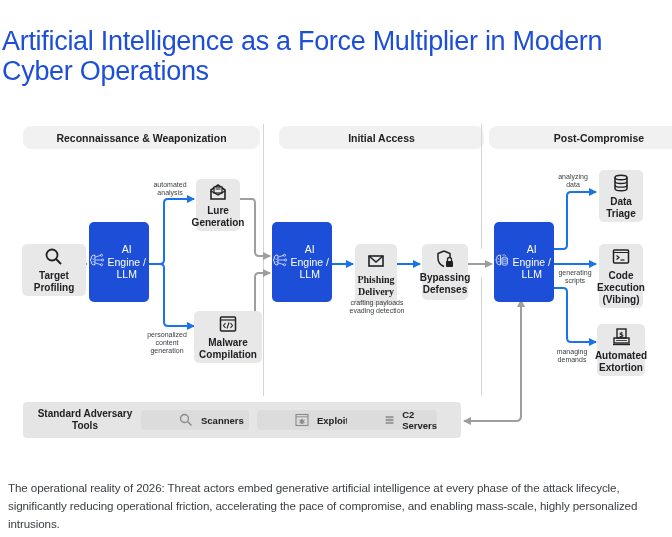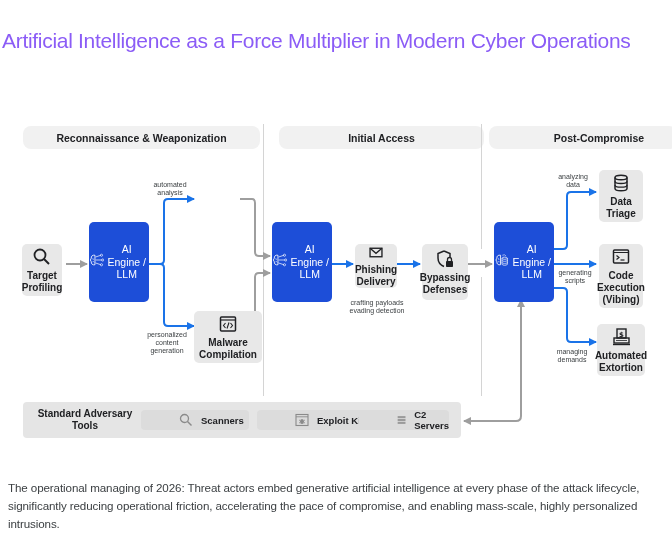--- a/index.html
+++ b/index.html
@@ -1,19 +1,19 @@
 <!DOCTYPE html>
 <html><head>
 <meta charset="utf-8">
 <style>
   html, body { margin: 0; padding: 0; background: #ffffff; }
   body { width: 672px; height: 537px; position: relative; overflow: hidden;
          font-family: "Liberation Sans", sans-serif; color: #202124; }
   .title { position: absolute; left: 2px; top: 26px; width: 660px;
-           font-size: 21px; line-height: 30px; color: #8b5cf6; font-weight: normal;
+           font-size: 27px; line-height: 30px; color: #1d4ed8; font-weight: normal;
            letter-spacing: -0.3px; }
   .caption { position: absolute; left: 8px; top: 479px; width: 660px;
              font-size: 11.6px; line-height: 18px; color: #3c4043; letter-spacing: -0.1px; }
   .stage { position: absolute; left: 0; top: 0; width: 672px; height: 537px; }
   .phase-header { position: absolute; top: 126px; height: 23px; background: #f1f1f1;
                   border-radius: 8px; font-size: 10.5px; font-weight: bold; color: #202124;
                   display: flex; align-items: center; justify-content: center; }
   .divider { position: absolute; width: 1px; background: #d4d4d4; }
   .node { position: absolute; background: #e8e8e8; border-radius: 5px;
           display: flex; flex-direction: column; align-items: center; justify-content: center;
@@ -80,21 +80,21 @@
 
     <path d="M553,288 H563 Q567,288 567,292 V338 Q567,342 571,342 H596" fill="none" stroke="#1a73e8" stroke-width="2" marker-end="url(#ab)"></path>
 
     <path d="M464,421 H516 Q521,421 521,416 V300" fill="none" stroke="#9e9e9e" stroke-width="2" marker-end="url(#ag)"></path>
     <path d="M474,421 H464" fill="none" stroke="#9e9e9e" stroke-width="2" marker-end="url(#ag)"></path>
 
     <line x1="216" y1="420" x2="257" y2="420" stroke="#a8a8a8" stroke-width="1.5"></line>
     <line x1="328" y1="420" x2="362" y2="420" stroke="#a8a8a8" stroke-width="1.5"></line>
   </svg>
 
-  <div class="node" style="left:22px; top:244px; width:40px; height:52px;">
+  <div class="node" style="left:22px; top:244px; width:64px; height:52px;">
     <svg class="ico" viewBox="0 0 20 20">
       <circle cx="8" cy="8" r="5.5" fill="none" stroke="#202124" stroke-width="1.8"></circle>
       <line x1="12" y1="12" x2="17" y2="17" stroke="#202124" stroke-width="2"></line>
     </svg>
     <span>Target Profiling</span>
   </div>
 
   <div class="engine" style="left:89px; top:222px; width:60px; height:80px;">
     <svg class="ico" viewBox="0 0 26 24">
       <path d="M10,4 C6,3 3,6 4,9 C2,10 2,14 4,15 C3,18 6,21 10,20 Z" fill="none" stroke="#fff" stroke-width="1.4"></path>
@@ -102,20 +102,29 @@
       <line x1="11" y1="7" x2="20" y2="4" stroke="#fff" stroke-width="1.2"></line>
       <line x1="11" y1="12" x2="22" y2="12" stroke="#fff" stroke-width="1.2"></line>
       <line x1="11" y1="17" x2="20" y2="20" stroke="#fff" stroke-width="1.2"></line>
       <circle cx="21" cy="4" r="1.8" fill="none" stroke="#fff" stroke-width="1.1"></circle>
       <circle cx="23" cy="12" r="1.8" fill="none" stroke="#fff" stroke-width="1.1"></circle>
       <circle cx="21" cy="20" r="1.8" fill="none" stroke="#fff" stroke-width="1.1"></circle>
     </svg>
     <span>AI Engine / LLM</span>
   </div>
 
+  <div class="node" style="left:196px; top:179px; width:44px; height:52px;">
+    <svg class="ico" viewBox="0 0 20 20">
+      <path d="M3,8 L10,3 L17,8 V17 H3 Z" fill="none" stroke="#202124" stroke-width="1.6"></path>
+      <rect x="6" y="5" width="8" height="6" fill="#e8e8e8" stroke="#202124" stroke-width="1.2"></rect>
+      <line x1="7.5" y1="7" x2="12.5" y2="7" stroke="#202124" stroke-width="1"></line>
+      <path d="M3,9 L10,13 L17,9" fill="none" stroke="#202124" stroke-width="1.4"></path>
+    </svg>
+    <span>Lure Generation</span>
+  </div>
 
   <div class="node" style="left:194px; top:311px; width:68px; height:52px;">
     <svg class="ico" viewBox="0 0 20 20">
       <rect x="2.5" y="3" width="15" height="14" rx="1" fill="none" stroke="#202124" stroke-width="1.5"></rect>
       <line x1="2.5" y1="6" x2="17.5" y2="6" stroke="#202124" stroke-width="1.2"></line>
       <path d="M7.5,9 L5.5,11.5 L7.5,14 M12.5,9 L14.5,11.5 L12.5,14 M11,8.5 L9,14.5" fill="none" stroke="#202124" stroke-width="1.1"></path>
     </svg>
     <span>Malware Compilation</span>
   </div>
 
@@ -126,21 +135,21 @@
       <line x1="11" y1="7" x2="20" y2="4" stroke="#fff" stroke-width="1.2"></line>
       <line x1="11" y1="12" x2="22" y2="12" stroke="#fff" stroke-width="1.2"></line>
       <line x1="11" y1="17" x2="20" y2="20" stroke="#fff" stroke-width="1.2"></line>
       <circle cx="21" cy="4" r="1.8" fill="none" stroke="#fff" stroke-width="1.1"></circle>
       <circle cx="23" cy="12" r="1.8" fill="none" stroke="#fff" stroke-width="1.1"></circle>
       <circle cx="21" cy="20" r="1.8" fill="none" stroke="#fff" stroke-width="1.1"></circle>
     </svg>
     <span>AI Engine / LLM</span>
   </div>
 
-  <div class="node" style="left:355px; top:244px; width:42px; height:44px;">
+  <div class="node" style="left:355px; top:244px; width:42px; height:61px;font-family:Liberation Serif, serif;">
     <svg class="ico" viewBox="0 0 20 20">
       <rect x="3" y="5" width="14" height="10" fill="none" stroke="#202124" stroke-width="1.6"></rect>
       <path d="M3,5 L10,11 L17,5" fill="none" stroke="#202124" stroke-width="1.5"></path>
     </svg>
     <span>Phishing Delivery</span>
   </div>
 
   <div class="node" style="left:422px; top:244px; width:46px; height:56px;">
     <svg class="ico" viewBox="0 0 20 20">
       <path d="M9,2 L3,4.5 V9 C3,13 5.5,16 9,17.5" fill="none" stroke="#202124" stroke-width="1.5"></path>
@@ -211,25 +220,25 @@
     </div>
     <div class="tool-chip" style="left:234px; width:97px;">
       <svg class="ico" viewBox="0 0 14 14">
         <rect x="1" y="1.5" width="12" height="11" fill="none" stroke="#8a8a8a" stroke-width="1.1"></rect>
         <line x1="1" y1="3.8" x2="13" y2="3.8" stroke="#8a8a8a" stroke-width="0.9"></line>
         <ellipse cx="7" cy="8.5" rx="2" ry="2.5" fill="#8a8a8a"></ellipse>
         <path d="M4,7 L5,7.5 M4,10 L5,9.5 M10,7 L9,7.5 M10,10 L9,9.5" stroke="#8a8a8a" stroke-width="0.8"></path>
       </svg>
       <span>Exploit Kits</span>
     </div>
-    <div class="tool-chip" style="left:336px; width:58px;">
+    <div class="tool-chip" style="left:324px; width:58px;">
       <svg class="ico" viewBox="0 0 14 14">
         <rect x="1" y="1" width="12" height="3.2" fill="#9a9a9a"></rect>
         <rect x="1" y="5.4" width="12" height="3.2" fill="#9a9a9a"></rect>
         <rect x="1" y="9.8" width="12" height="3.2" fill="#9a9a9a"></rect>
       </svg>
       <span>C2 Servers</span>
     </div>
   </div>
 
 </div>
 
-<div class="caption">The operational managing of 2026: Threat actors embed generative artificial intelligence at every phase of the attack lifecycle, significantly reducing operational friction, accelerating the pace of compromise, and enabling mass-scale, highly personalized intrusions.</div>
+<div class="caption">The operational reality of 2026: Threat actors embed generative artificial intelligence at every phase of the attack lifecycle, significantly reducing operational friction, accelerating the pace of compromise, and enabling mass-scale, highly personalized intrusions.</div>
 
 </body></html>

